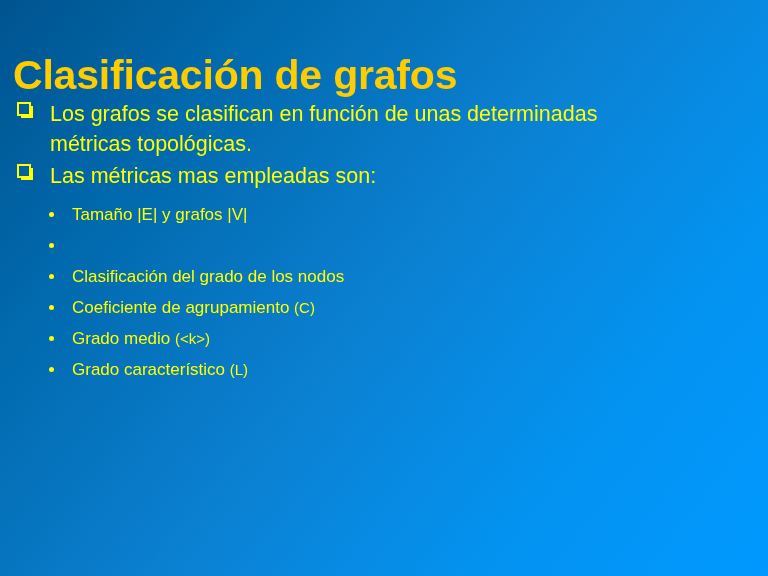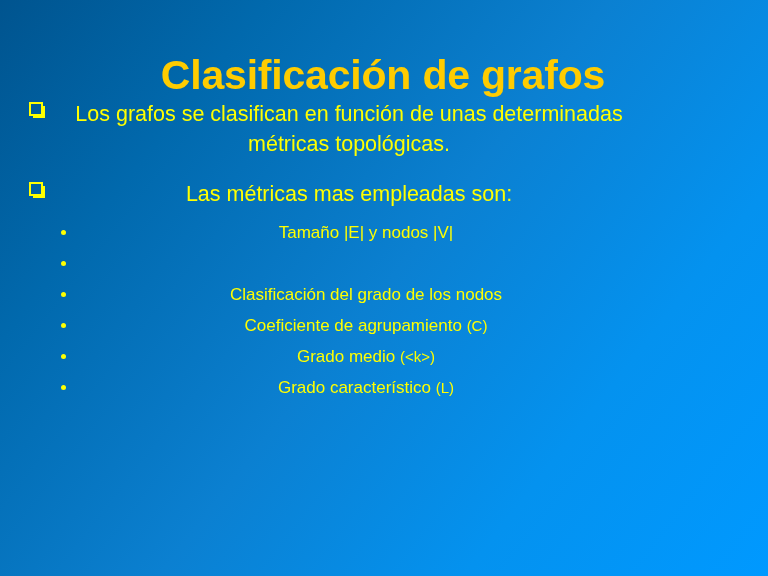--- a/index.html
+++ b/index.html
@@ -16,54 +16,53 @@
     position: relative;
     width: 768px;
     height: 576px;
     background: linear-gradient(128deg,
         #00548f 0%,
         #0169ad 22%,
         #0b80d1 50%,
         #0492ef 75%,
         #0099ff 100%);
     overflow: hidden;
-    text-align: center;
   }
 
   
   #title {
     position: absolute;
     left: 13px;
     top: 24px;
     width: 740px;
     color: #ffcc00;
     font-size: 41px;
     line-height: 48px;
     letter-spacing: -0.2px;
     white-space: nowrap;
   }
 
   
   #body {
     position: absolute;
-    left: 16px;
+    left: 4px;
     top: 99px;
     width: 632px;
   }
 
   .lvl1 {
     position: relative;
     padding-left: 34px;
     margin: 0 12px 0 12px;
     color: #ffff00;
     font-size: 21.5px;
     line-height: 30px;
   }
   .lvl1 + .lvl1 {
-    margin-top: 20px;
+    margin-top: 2px;
   }
   .lvl1 .marker {
     position: absolute;
     left: 1px;
     top: 3px;
     width: 14px;
     height: 14px;
     border: 2px solid #ffff00;
     box-shadow: 3px 3px 0 -1px #ffff00;
     box-sizing: border-box;
@@ -115,21 +114,21 @@
 
     <div class="lvl1">
       <span class="marker"></span>
       <span class="txt">Las métricas mas empleadas son:</span>
     </div>
 
     <ul class="sublist">
 
       <li class="sub">
         <span class="dot"></span>
-        <span>Tamaño |E| y nodos |V|</span><span class="small"></span>
+        <span>Tamaño |E| y grafos |V|</span><span class="small"></span>
       </li>
 
       <li class="sub">
         <span class="dot"></span>
         <span class="small"></span>
       </li>
 
       <li class="sub">
         <span class="dot"></span>
         <span>Clasificación del grado de los nodos</span><span class="small"></span>

